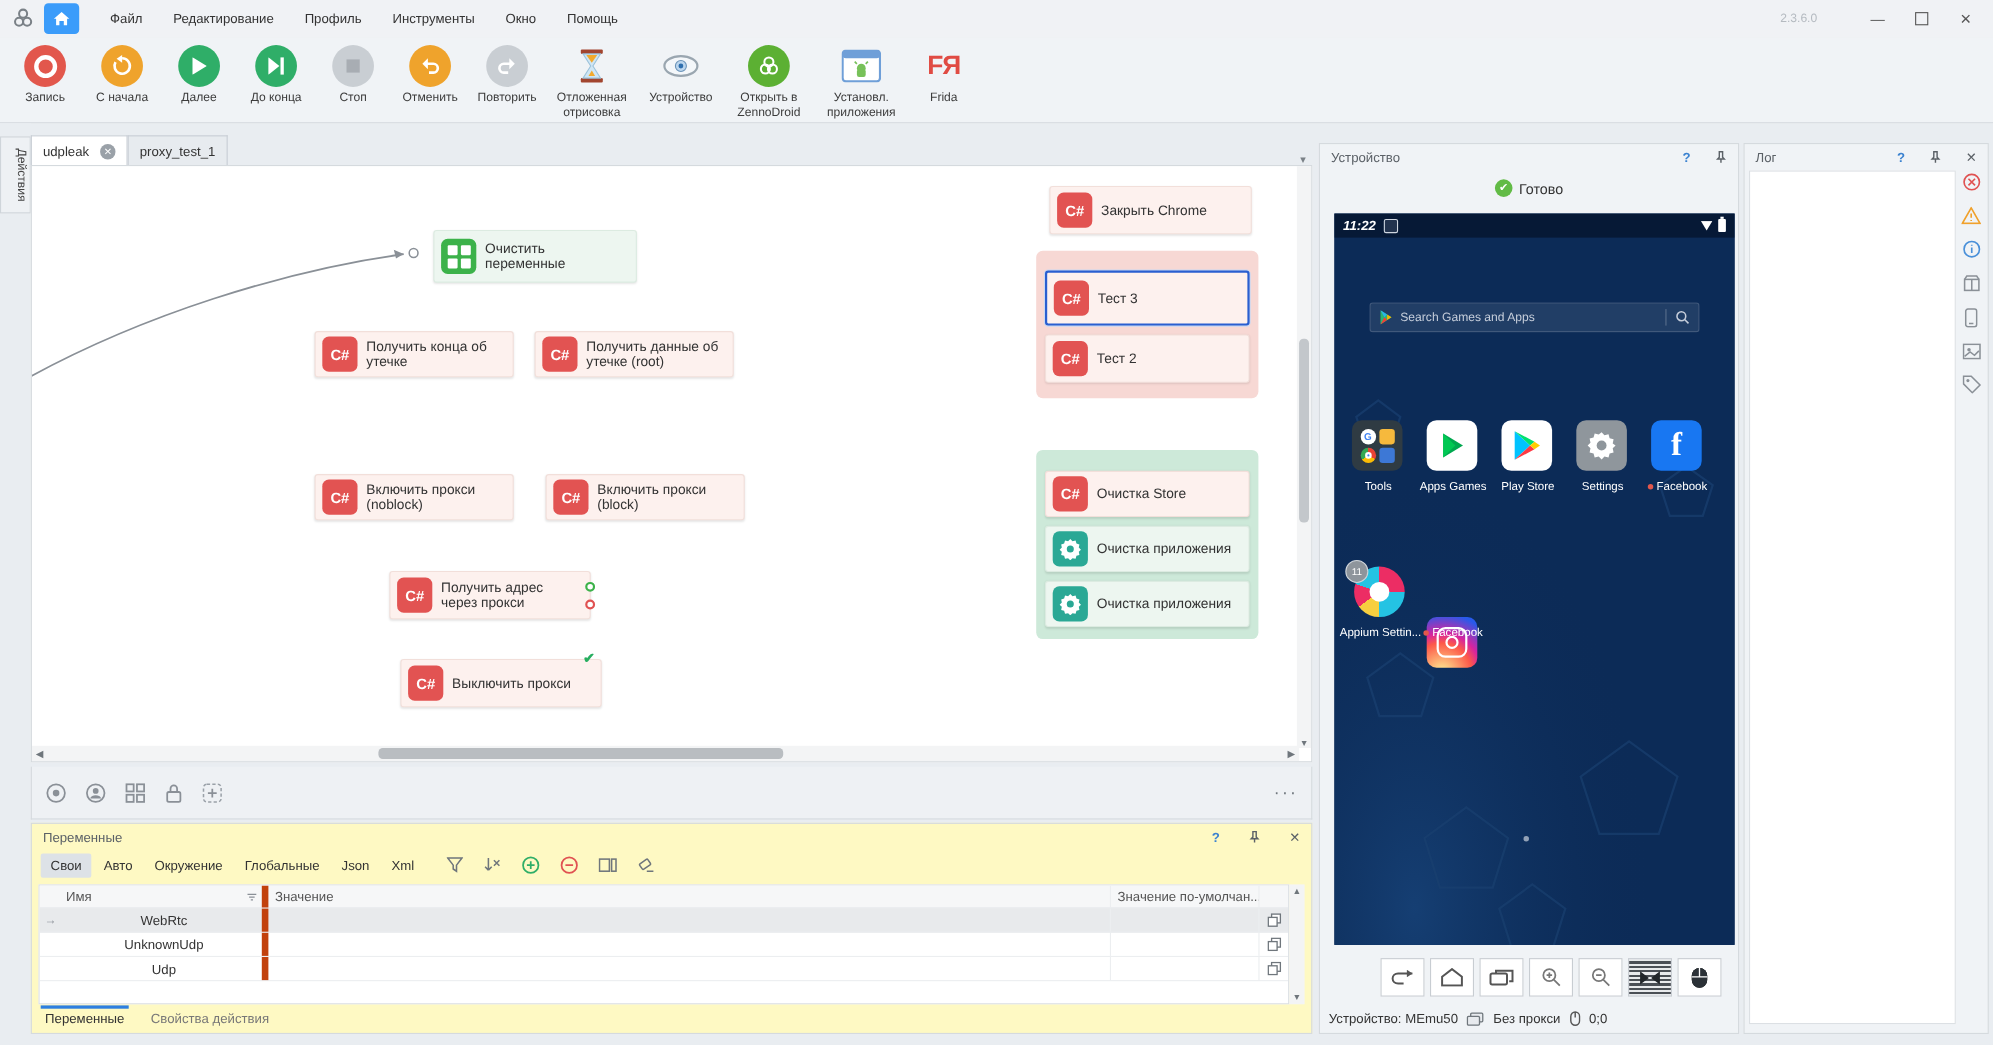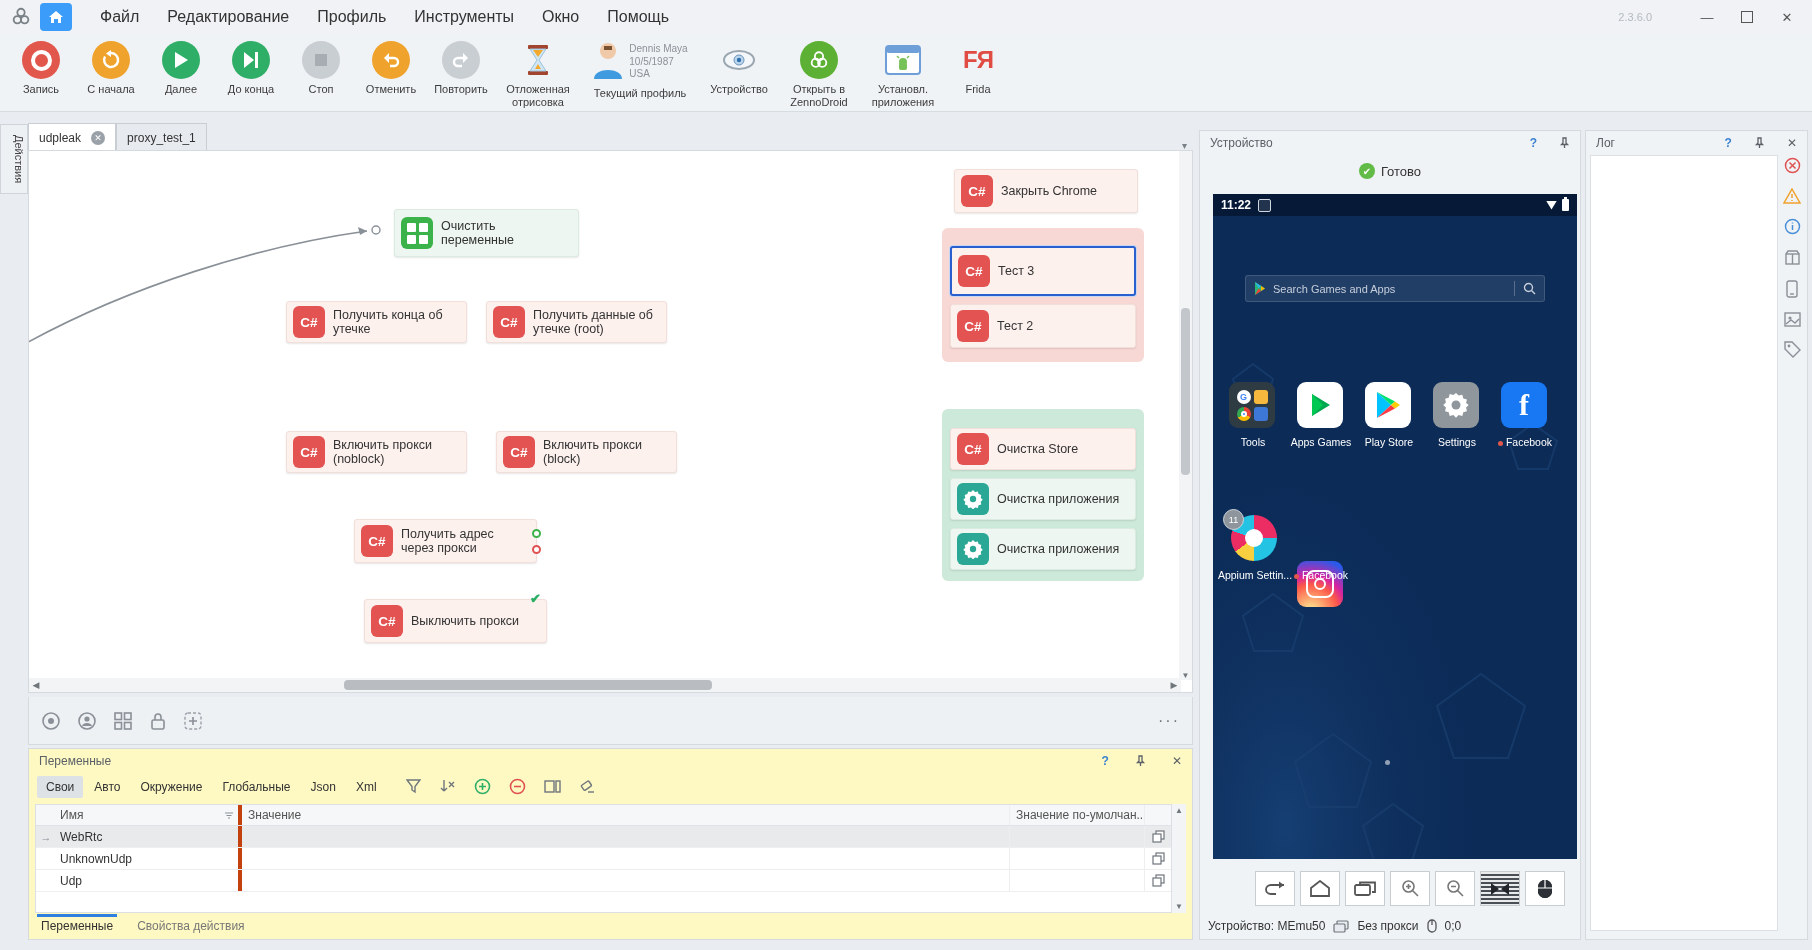--- a/index.html
+++ b/index.html
@@ -8,21 +8,21 @@
   .abs{position:absolute;}
   svg{display:block;}
 
   
   .titlebar{position:absolute;top:0;left:0;width:1812px;height:34px;background:#f0f2f5;
             display:flex;align-items:center;}
   .logo{margin-left:10px;}
   .home-btn{width:32px;height:28px;background:#3b9cfa;border-radius:4px;margin-left:8px;
             display:flex;align-items:center;justify-content:center;cursor:pointer;}
   .menu{display:flex;margin-left:14px;height:100%;align-items:center;}
-  .menu-item{padding:0 14px;font-size:16px;color:#333;cursor:pointer;}
+  .menu-item{padding:0 14px;font-size:12px;color:#333;cursor:pointer;}
   .version{position:absolute;right:160px;color:#b4bac0;font-size:11px;}
   .winbtns{position:absolute;right:8px;display:flex;gap:6px;}
   .winbtn{width:34px;height:24px;display:flex;align-items:center;justify-content:center;
           color:#555;font-size:13px;cursor:pointer;}
   .winbtn.max span{display:block;width:10px;height:10px;border:1px solid #555;}
 
   
   .toolbar{position:absolute;top:34px;left:0;width:1812px;height:78px;background:#f0f3f6;
            border-bottom:1px solid #d7dce1;display:flex;align-items:flex-start;padding:7px 0 0 6px;box-sizing:border-box;}
   .tbtn{display:flex;flex-direction:column;align-items:center;width:70px;cursor:pointer;flex:none;}
@@ -94,39 +94,39 @@
   .xx{color:#5b6167;cursor:pointer;}
   .vars-tabs{height:27px;display:flex;align-items:center;padding-left:8px;gap:2px;}
   .vtab{padding:4px 9px;font-size:12px;color:#333;cursor:pointer;border-radius:2px;}
   .vtab.active{background:#dde2e7;}
   .vtool{display:flex;align-items:center;gap:18px;margin-left:18px;}
   .vgrid{position:absolute;left:6px;right:20px;top:55px;bottom:26px;background:#fff;border:1px solid #dce0e4;overflow:hidden;}
   .vrow{display:flex;height:21px;border-bottom:1px solid #eceef0;align-items:center;}
   .vrow.hdr{background:#f6f7f8;border-bottom:1px solid #dfe3e7;color:#555;height:20px;}
   .vrow.sel{background:#e8eaec;}
   .c-sel{width:20px;flex:none;text-align:center;color:#8a9097;font-size:11px;}
-  .c-name{width:178px;flex:none;padding-left:4px;border-right:4px solid #c2410c;height:100%;display:flex;align-items:center;}
+  .c-name{width:178px;flex:none;padding-left:4px;border-right:6px solid #c2410c;height:100%;display:flex;align-items:center;justify-content:center;}
   .c-val{flex:1;padding-left:6px;border-right:1px solid #eceef0;height:100%;display:flex;align-items:center;overflow:hidden;white-space:nowrap;}
   .c-def{width:128px;flex:none;padding-left:6px;border-right:1px solid #eceef0;height:100%;display:flex;align-items:center;overflow:hidden;white-space:nowrap;}
   .c-copy{width:26px;flex:none;display:flex;align-items:center;justify-content:center;}
   .vscroll2{position:absolute;right:6px;top:55px;bottom:26px;width:14px;background:#f3f4f5;display:flex;flex-direction:column;justify-content:space-between;align-items:center;padding:2px 0;box-sizing:border-box;color:#6f767c;font-size:8px;}
   .vbottom{position:absolute;left:0;bottom:0;height:25px;width:100%;display:flex;align-items:flex-start;padding-left:12px;gap:24px;box-sizing:border-box;}
   .vbtab{padding-top:5px;font-size:12px;color:#777;cursor:pointer;position:relative;}
   .vbtab.active{color:#333;}
   .vbtab.active:before{content:"";position:absolute;top:0;left:-4px;right:-4px;height:3px;background:#2d7fe0;}
 
   
   .devpanel{position:absolute;left:1199px;top:130px;width:382px;height:810px;background:#f0f3f6;
             border:1px solid #d5dade;box-sizing:border-box;}
   .phead{height:23px;display:flex;align-items:center;padding:0 10px;color:#5b6167;}
   .phead .sp{margin-left:auto;display:flex;gap:22px;align-items:center;}
   .ready{position:absolute;top:32px;left:0;width:100%;display:flex;justify-content:center;align-items:center;gap:6px;color:#333;font-size:13px;}
   .okcir{width:16px;height:16px;border-radius:50%;background:#62bb46;color:#fff;font-size:10px;display:flex;align-items:center;justify-content:center;}
   .screen{position:absolute;left:13px;top:63px;width:364px;height:665px;background:#0c2b57;overflow:hidden;}
-  .sstatus{position:absolute;top:0;left:0;width:100%;height:22px;background:rgba(4,14,32,.6);display:flex;align-items:center;padding:0 8px;box-sizing:border-box;color:#fff;}
+  .sstatus{position:absolute;top:0;left:0;width:100%;height:22px;background:rgba(4,14,32,.6);display:flex;align-items:center;padding:0 8px;box-sizing:border-box;color:#fff;font-style:italic;}
   .stime{font-weight:bold;font-size:12px;}
   .sappico{width:11px;height:11px;border:1px solid #cfd6e0;border-radius:2px;margin-left:7px;background:#22334e;}
   .sright{margin-left:auto;display:flex;gap:5px;align-items:center;}
   .wifi{width:11px;height:9px;background:#fff;clip-path:polygon(50% 100%,0 0,100% 0);}
   .batt{width:7px;height:12px;background:#fff;border-radius:1px;position:relative;}
   .batt:before{content:"";position:absolute;top:-2px;left:2px;width:3px;height:2px;background:#fff;}
   .search{position:absolute;left:32px;top:81px;width:300px;height:27px;background:rgba(255,255,255,.09);
           border:1px solid rgba(255,255,255,.14);border-radius:3px;display:flex;align-items:center;padding:0 8px;box-sizing:border-box;color:#c6cedb;cursor:text;}
   .search .ph{font-size:11px;margin-left:7px;}
   .search .sep{margin-left:auto;width:1px;height:15px;background:rgba(255,255,255,.25);}
@@ -263,37 +263,20 @@
         <svg width="26" height="32" viewBox="0 0 26 32">
           <rect x="3" y="1" width="20" height="4" rx="1" fill="#a2452f"></rect>
           <rect x="3" y="27" width="20" height="4" rx="1" fill="#a2452f"></rect>
           <path d="M5 5 H21 L14 16 L21 27 H5 L12 16 Z" fill="#cfe6f5" stroke="#9cc2da"></path>
           <path d="M8 6 H18 L13 13 Z" fill="#f2a92d"></path>
           <path d="M10 25 H16 L13 20 Z" fill="#f2a92d"></path>
         </svg>
       </div>
       <div class="lbl">Отложенная отрисовка</div>
     </div>
-    <div class="tbtn profile">
-      <div class="prof-row">
-        <span>
-          <svg width="32" height="38" viewBox="0 0 32 38">
-            <circle cx="16" cy="10" r="8" fill="#f0c9a8"></circle>
-            <rect x="12" y="5" width="8" height="4" fill="#7a5230"></rect>
-            <path d="M2 38 C2 26 30 26 30 38 Z" fill="#3f9ae0"></path>
-          </svg>
-        </span>
-        <div class="prof-txt">
-          <div>Dennis Maya</div>
-          <div>10/5/1987</div>
-          <div>USA</div>
-        </div>
-      </div>
-      <div class="lbl">Текущий профиль</div>
-    </div>
     <div class="tbtn" style="width:78px">
       <div style="height:38px;display:flex;align-items:center;">
         <svg width="34" height="22" viewBox="0 0 34 22">
           <ellipse cx="17" cy="11" rx="15" ry="9" fill="#f4f7fa" stroke="#9aa6b0" stroke-width="2"></ellipse>
           <circle cx="17" cy="11" r="5" fill="#bcd6ee" stroke="#6b93b8"></circle>
           <circle cx="17" cy="11" r="2.2" fill="#2f6fae"></circle>
         </svg>
       </div>
       <div class="lbl">Устройство</div>
     </div>

